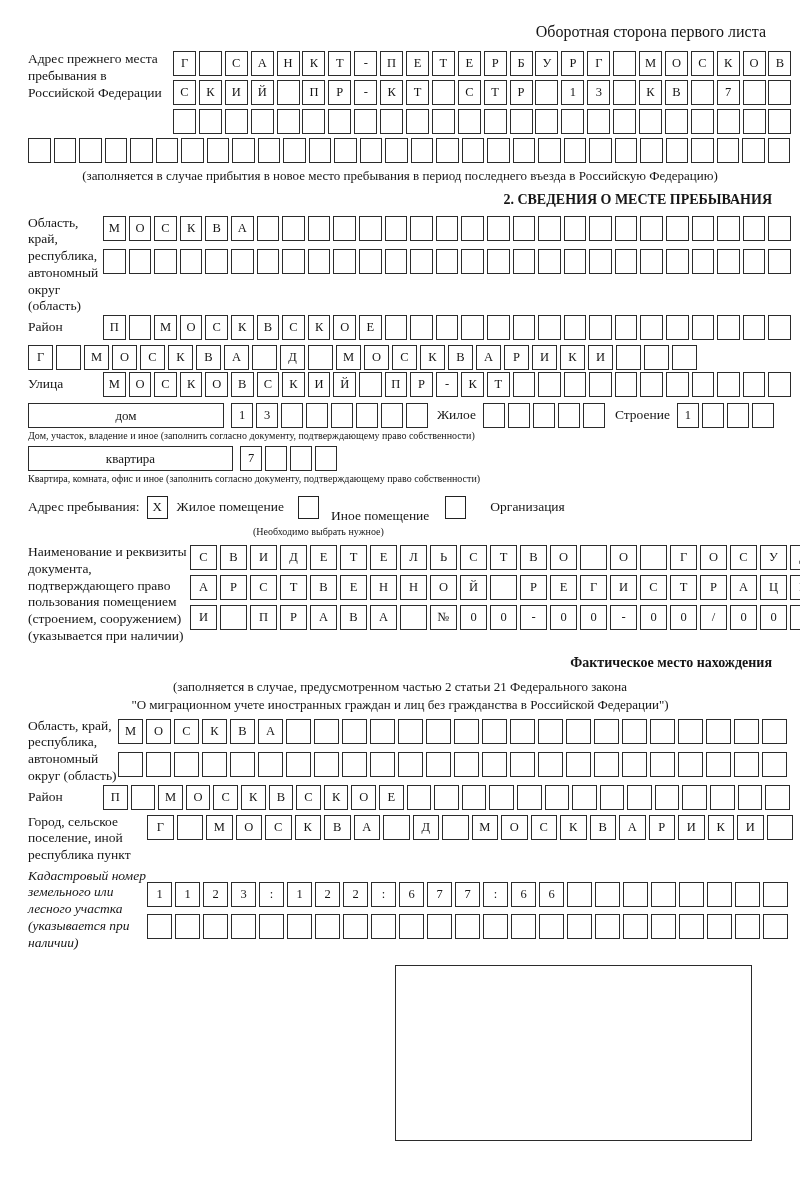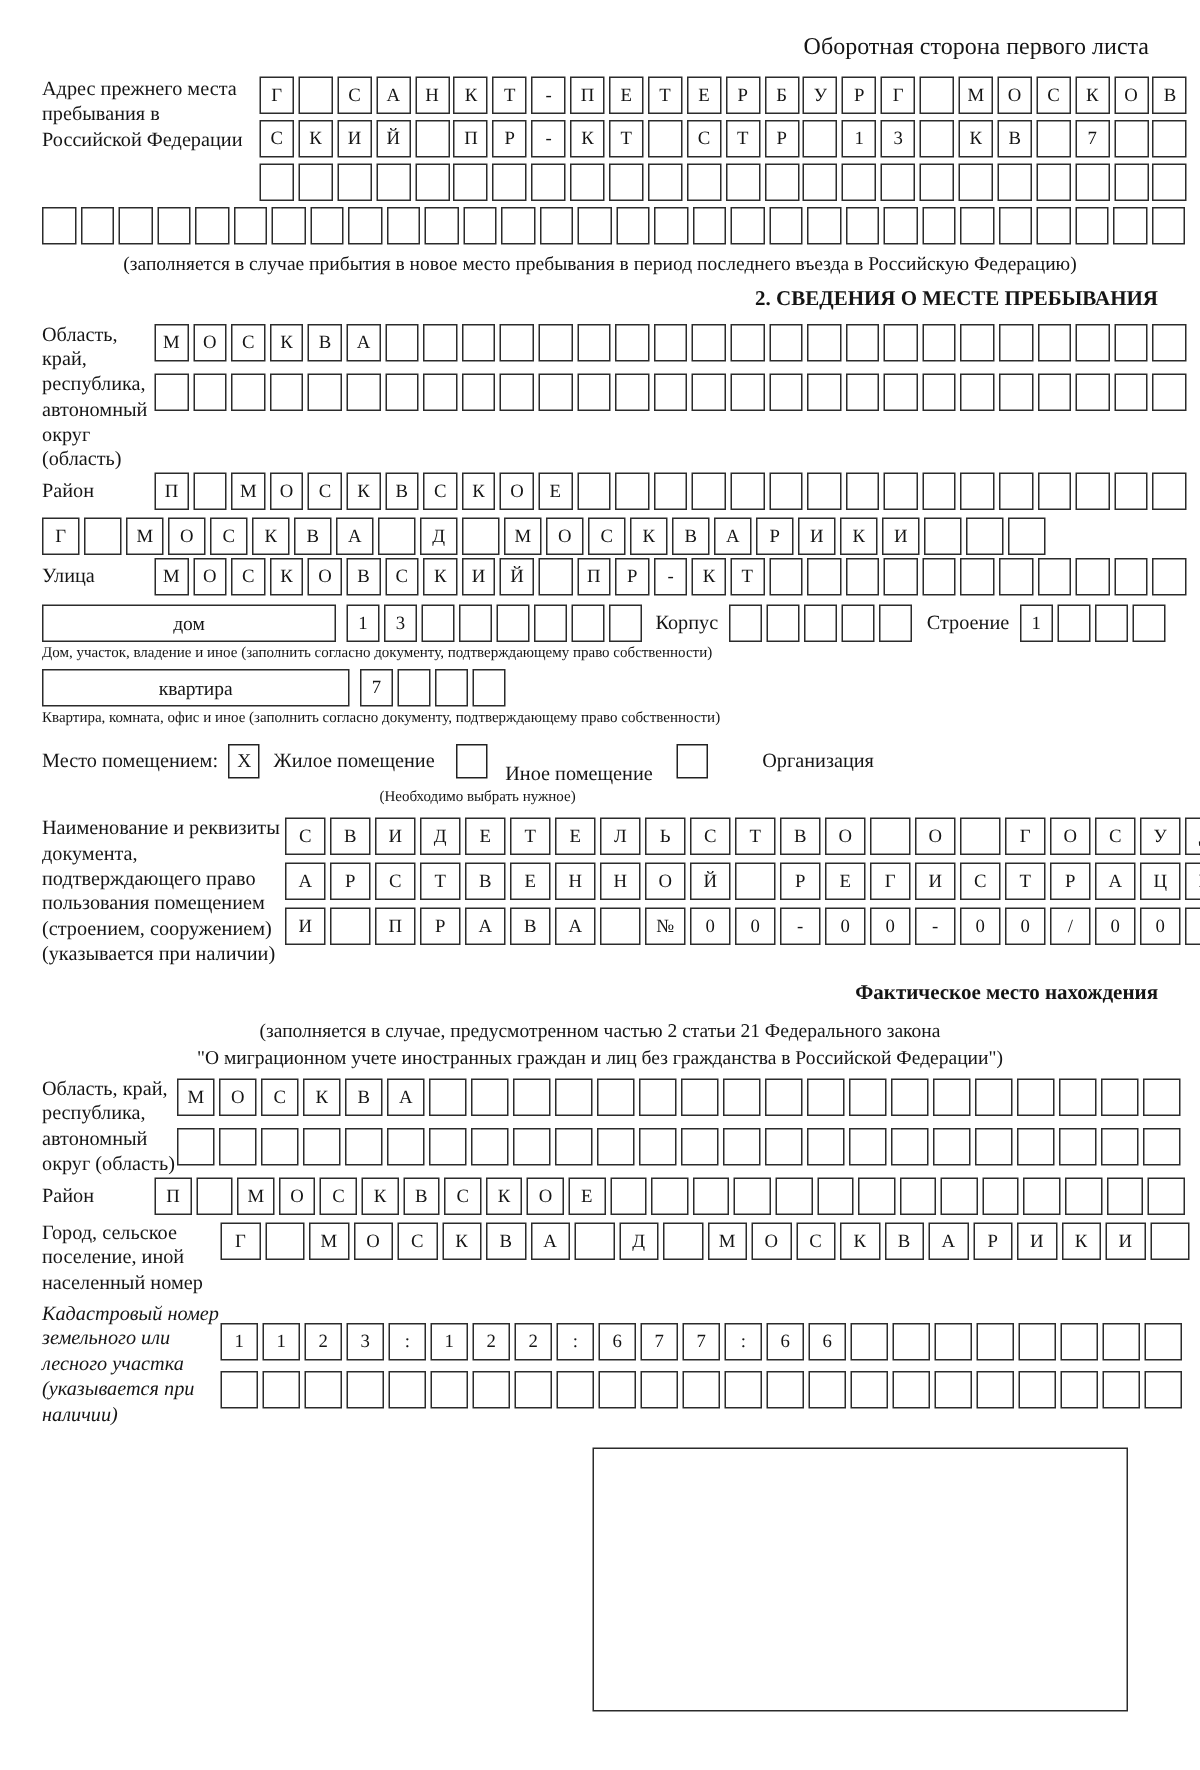--- a/index.html
+++ b/index.html
@@ -339,21 +339,21 @@
     <div class="grid" style="--cw:22px;--g:3px;margin-left:7px;">
         <span class="cell">1</span>
         <span class="cell">3</span>
         <span class="cell"></span>
         <span class="cell"></span>
         <span class="cell"></span>
         <span class="cell"></span>
         <span class="cell"></span>
         <span class="cell"></span>
       </div>
-    <div style="margin:0 7px 0 9px;">Корпус</div>
+    <div style="margin:0 7px 0 9px;">Жилое</div>
     <div class="grid" style="--cw:22px;--g:3px;">
         <span class="cell"></span>
         <span class="cell"></span>
         <span class="cell"></span>
         <span class="cell"></span>
         <span class="cell"></span>
       </div>
     <div style="margin:0 7px 0 10px;">Строение</div>
     <div class="grid" style="--cw:22px;--g:3px;">
         <span class="cell">1</span>
@@ -369,27 +369,27 @@
     <div class="grid" style="--cw:22px;--g:3px;margin-left:7px;">
         <span class="cell">7</span>
         <span class="cell"></span>
         <span class="cell"></span>
         <span class="cell"></span>
       </div>
   </div>
   <div class="note mt2">Квартира, комната, офис и иное (заполнить согласно документу, подтверждающему право собственности)</div>
 
   <div class="inline-row mt5">
-    <div>Место помещением:</div>
+    <div>Адрес пребывания:</div>
     <div class="cb" style="margin-left:7px;">X</div>
     <div style="margin-left:9px;">Жилое помещение</div>
     <div class="cb" style="margin-left:14px;"></div>
     <div style="margin-left:12px;margin-top:18px;">Иное помещение</div>
     <div class="cb" style="margin-left:16px;"></div>
-    <div style="margin-left:36px;">Организация</div>
+    <div style="margin-left:24px;">Организация</div>
   </div>
   <div class="note mt2" style="margin-left:225px;">(Необходимо выбрать нужное)</div>
 
   <div class="block mt6" style="min-height:98px;">
     <div class="lbl" style="width:162px;">Наименование и реквизиты документа, подтверждающего право пользования помещением (строением, сооружением) (указывается при наличии)</div>
     <div class="rows" style="gap:5px;padding-top:1px;">
       <div class="grid" style="--cw:27px;--g:3px;">
           <span class="cell">С</span>
           <span class="cell">В</span>
           <span class="cell">И</span>
@@ -548,21 +548,21 @@
         <span class="cell"></span>
         <span class="cell"></span>
         <span class="cell"></span>
         <span class="cell"></span>
         <span class="cell"></span>
         <span class="cell"></span>
       </div>
   </div>
 
   <div class="block mt4">
-    <div class="lbl" style="width:119px;">Город, сельское поселение, иной населенный номер</div>
+    <div class="lbl" style="width:119px;">Город, сельское поселение, иной республика пункт</div>
     <div class="grid" style="--cw:26.5px;--g:3px;padding-top:1px;">
         <span class="cell">Г</span>
         <span class="cell"></span>
         <span class="cell">М</span>
         <span class="cell">О</span>
         <span class="cell">С</span>
         <span class="cell">К</span>
         <span class="cell">В</span>
         <span class="cell">А</span>
         <span class="cell"></span>

